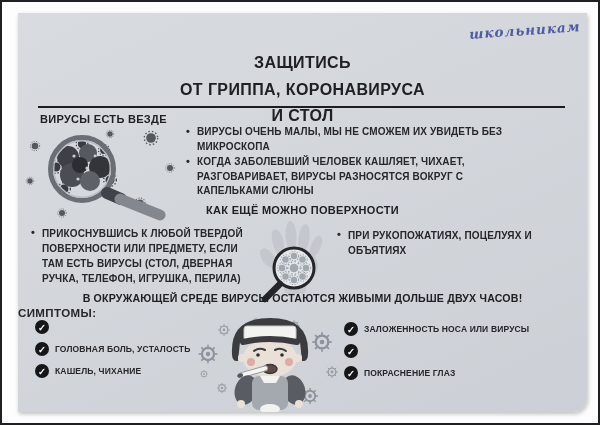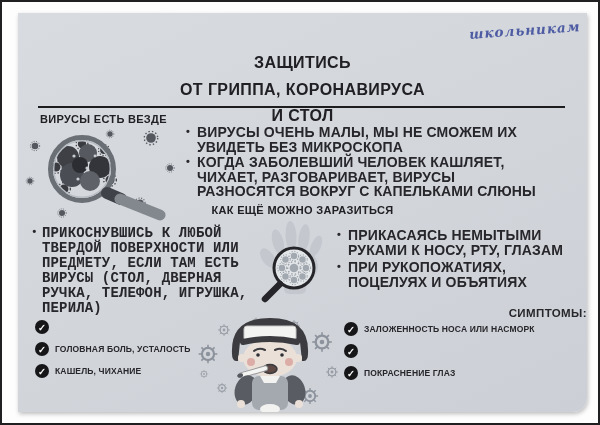--- a/index.html
+++ b/index.html
@@ -8,32 +8,32 @@
          background:linear-gradient(155deg,#d8dbe0 0%,#d3d6db 45%,#cccfd5 100%);
          border-bottom-right-radius:14px;box-shadow:1px 2px 4px rgba(0,0,0,.25);color:#26262b;}
   .title{position:absolute;left:0;top:9px;width:100%;text-align:center;font-weight:700;
          font-size:16px;line-height:26.5px;letter-spacing:.4px;color:#202024;margin-top:28px;}
   .hand-note{position:absolute;right:6px;top:9px;color:#4e5ca3;font-family:"DejaVu Serif",serif;
          font-style:italic;font-size:13.5px;letter-spacing:1px;transform:rotate(-4deg);font-weight:600;}
   .rule{position:absolute;left:20px;top:93px;width:527px;height:2px;background:#1d1d20;}
   .sec-head{position:absolute;font-weight:700;font-size:11px;letter-spacing:.3px;color:#202024;}
   .s1-head{left:22px;top:100px;}
   .s2-head{left:0;top:191px;width:100%;text-align:center;}
-  .bullets{position:absolute;margin:0;padding:0;list-style:none;font-weight:700;font-size:14px;
+  .bullets{position:absolute;margin:0;padding:0;list-style:none;font-weight:700;font-size:10px;
            line-height:14.5px;letter-spacing:.15px;}
   .bullets li{position:relative;padding-left:12px;margin-bottom:1px;}
   .bullets li::before{content:"•";position:absolute;left:1px;top:-1px;font-size:11px;}
   .s1-bullets{left:167px;top:112px;width:352px;}
-  .s2-left{left:12px;top:213px;width:232px;font-family:Liberation Mono, monospace;}
+  .s2-left{left:12px;top:213px;width:232px;}
   .s2-left li{line-height:15px;}
   .s2-right{left:318px;top:215px;width:248px;}
   .s2-right li{line-height:15px;margin-bottom:2px;}
   .banner{position:absolute;left:0;top:279px;width:100%;text-align:center;font-weight:700;
           font-size:10.6px;letter-spacing:.2px;color:#202024;}
-  .symp-head{position:absolute;left:0;top:294px;width:100%;text-align:right;font-weight:700;
+  .symp-head{position:absolute;left:0;top:294px;width:100%;text-align:left;font-weight:700;
           font-size:11.5px;letter-spacing:.4px;}
   .symp-list{position:absolute;margin:0;padding:0;list-style:none;}
   .symp-left{left:17px;top:307px;}
   .symp-right{left:326px;top:309px;}
   .symp-list li{display:flex;align-items:center;gap:6px;margin-bottom:8px;font-weight:700;
           font-size:8.5px;letter-spacing:.15px;}
   .chk{flex:0 0 auto;width:14px;height:14px;border-radius:50%;background:#161618;color:#fff;
           display:flex;align-items:center;justify-content:center;font-size:9.5px;font-weight:700;}
   .illus{position:absolute;}
   .i-magnifier{left:2px;top:110px;}
@@ -95,21 +95,21 @@
       <circle cx="62" cy="46" r="28.3" fill="none" stroke="#b9bec5" stroke-width="1.4"></circle>
       <line x1="87" y1="70" x2="101" y2="76" stroke="#3f4248" stroke-width="12" stroke-linecap="round"></line>
       <line x1="100" y1="76" x2="140" y2="92" stroke="#83878e" stroke-width="11" stroke-linecap="round"></line>
     </svg>
 
     <ul class="bullets s1-bullets">
       <li>ВИРУСЫ ОЧЕНЬ МАЛЫ, МЫ НЕ СМОЖЕМ ИХ УВИДЕТЬ БЕЗ МИКРОСКОПА</li>
       <li>КОГДА ЗАБОЛЕВШИЙ ЧЕЛОВЕК КАШЛЯЕТ, ЧИХАЕТ, РАЗГОВАРИВАЕТ, ВИРУСЫ РАЗНОСЯТСЯ ВОКРУГ С КАПЕЛЬКАМИ СЛЮНЫ</li>
     </ul>
 
-    <div class="sec-head s2-head">КАК ЕЩЁ МОЖНО ЗАРАЗИТЬСЯ</div>
+    <div class="sec-head s2-head">КАК ЕЩЁ МОЖНО ПОВЕРХНОСТИ</div>
 
     <ul class="bullets s2-left">
       <li>ПРИКОСНУВШИСЬ К ЛЮБОЙ ТВЕРДОЙ ПОВЕРХНОСТИ ИЛИ ПРЕДМЕТУ, ЕСЛИ ТАМ ЕСТЬ ВИРУСЫ (СТОЛ,  ДВЕРНАЯ РУЧКА, ТЕЛЕФОН, ИГРУШКА, ПЕРИЛА)</li>
     </ul>
 
     <svg class="illus i-hand" width="86" height="84" viewBox="0 0 86 84">
       <defs>
         <g id="hv">
             <circle r="3.8" fill="#a2a8b0"></circle>
             <circle r="5.5" fill="none" stroke="#9aa0a8" stroke-width="1.2" stroke-dasharray="1.3 1.9"></circle>
@@ -131,24 +131,24 @@
       <use href="#hv" transform="translate(40,60) scale(0.85)"></use>
       <use href="#hv" transform="translate(31.5,56.5) scale(0.85)"></use>
       <use href="#hv" transform="translate(28,48) scale(0.85)"></use>
       <use href="#hv" transform="translate(31.5,39.5) scale(0.85)"></use>
       <use href="#hv" transform="translate(40,36) scale(0.85)"></use>
       <use href="#hv" transform="translate(48.5,39.5) scale(0.85)"></use>
       <line x1="26" y1="64" x2="11" y2="79" stroke="#26262a" stroke-width="6.5" stroke-linecap="round"></line>
     </svg>
 
     <ul class="bullets s2-right">
-      <li>ПРИКАСАЯСЬ НЕМЫТЫМИ РУКАМИ К НОСУ, РТУ, ГЛАЗАМ</li>
       <li>ПРИ РУКОПОЖАТИЯХ, ПОЦЕЛУЯХ И ОБЪЯТИЯХ</li>
     </ul>
 
+    <div class="banner">В ОКРУЖАЮЩЕЙ СРЕДЕ ВИРУСЫ ОСТАЮТСЯ ЖИВЫМИ ДОЛЬШЕ ДВУХ ЧАСОВ!</div>
 
     <div class="symp-head">СИМПТОМЫ:</div>
 
     <ul class="symp-list symp-left">
       <li>
         <span class="chk">✓</span>
       </li>
       <li>
         <span class="chk">✓</span>
         <span>ГОЛОВНАЯ БОЛЬ, УСТАЛОСТЬ</span>
@@ -207,21 +207,21 @@
       <rect x="54" y="62" width="36" height="34" rx="7" fill="#a4a9af"></rect>
       <path d="M62,62 h20 l-4,7 h-12 Z" fill="#f2f2f0"></path>
       <ellipse cx="72" cy="95" rx="10" ry="5" fill="#f2f2f0"></ellipse>
       <circle cx="43" cy="90" r="4" fill="#eae0d8"></circle>
         <circle cx="101" cy="90" r="4" fill="#eae0d8"></circle>
     </svg>
 
     <ul class="symp-list symp-right">
       <li>
         <span class="chk">✓</span>
-        <span>ЗАЛОЖЕННОСТЬ НОСА ИЛИ НАСМОРК</span>
+        <span>ЗАЛОЖЕННОСТЬ НОСА ИЛИ ВИРУСЫ</span>
       </li>
       <li>
         <span class="chk">✓</span>
       </li>
       <li>
         <span class="chk">✓</span>
         <span>ПОКРАСНЕНИЕ ГЛАЗ</span>
       </li>
     </ul>
 

